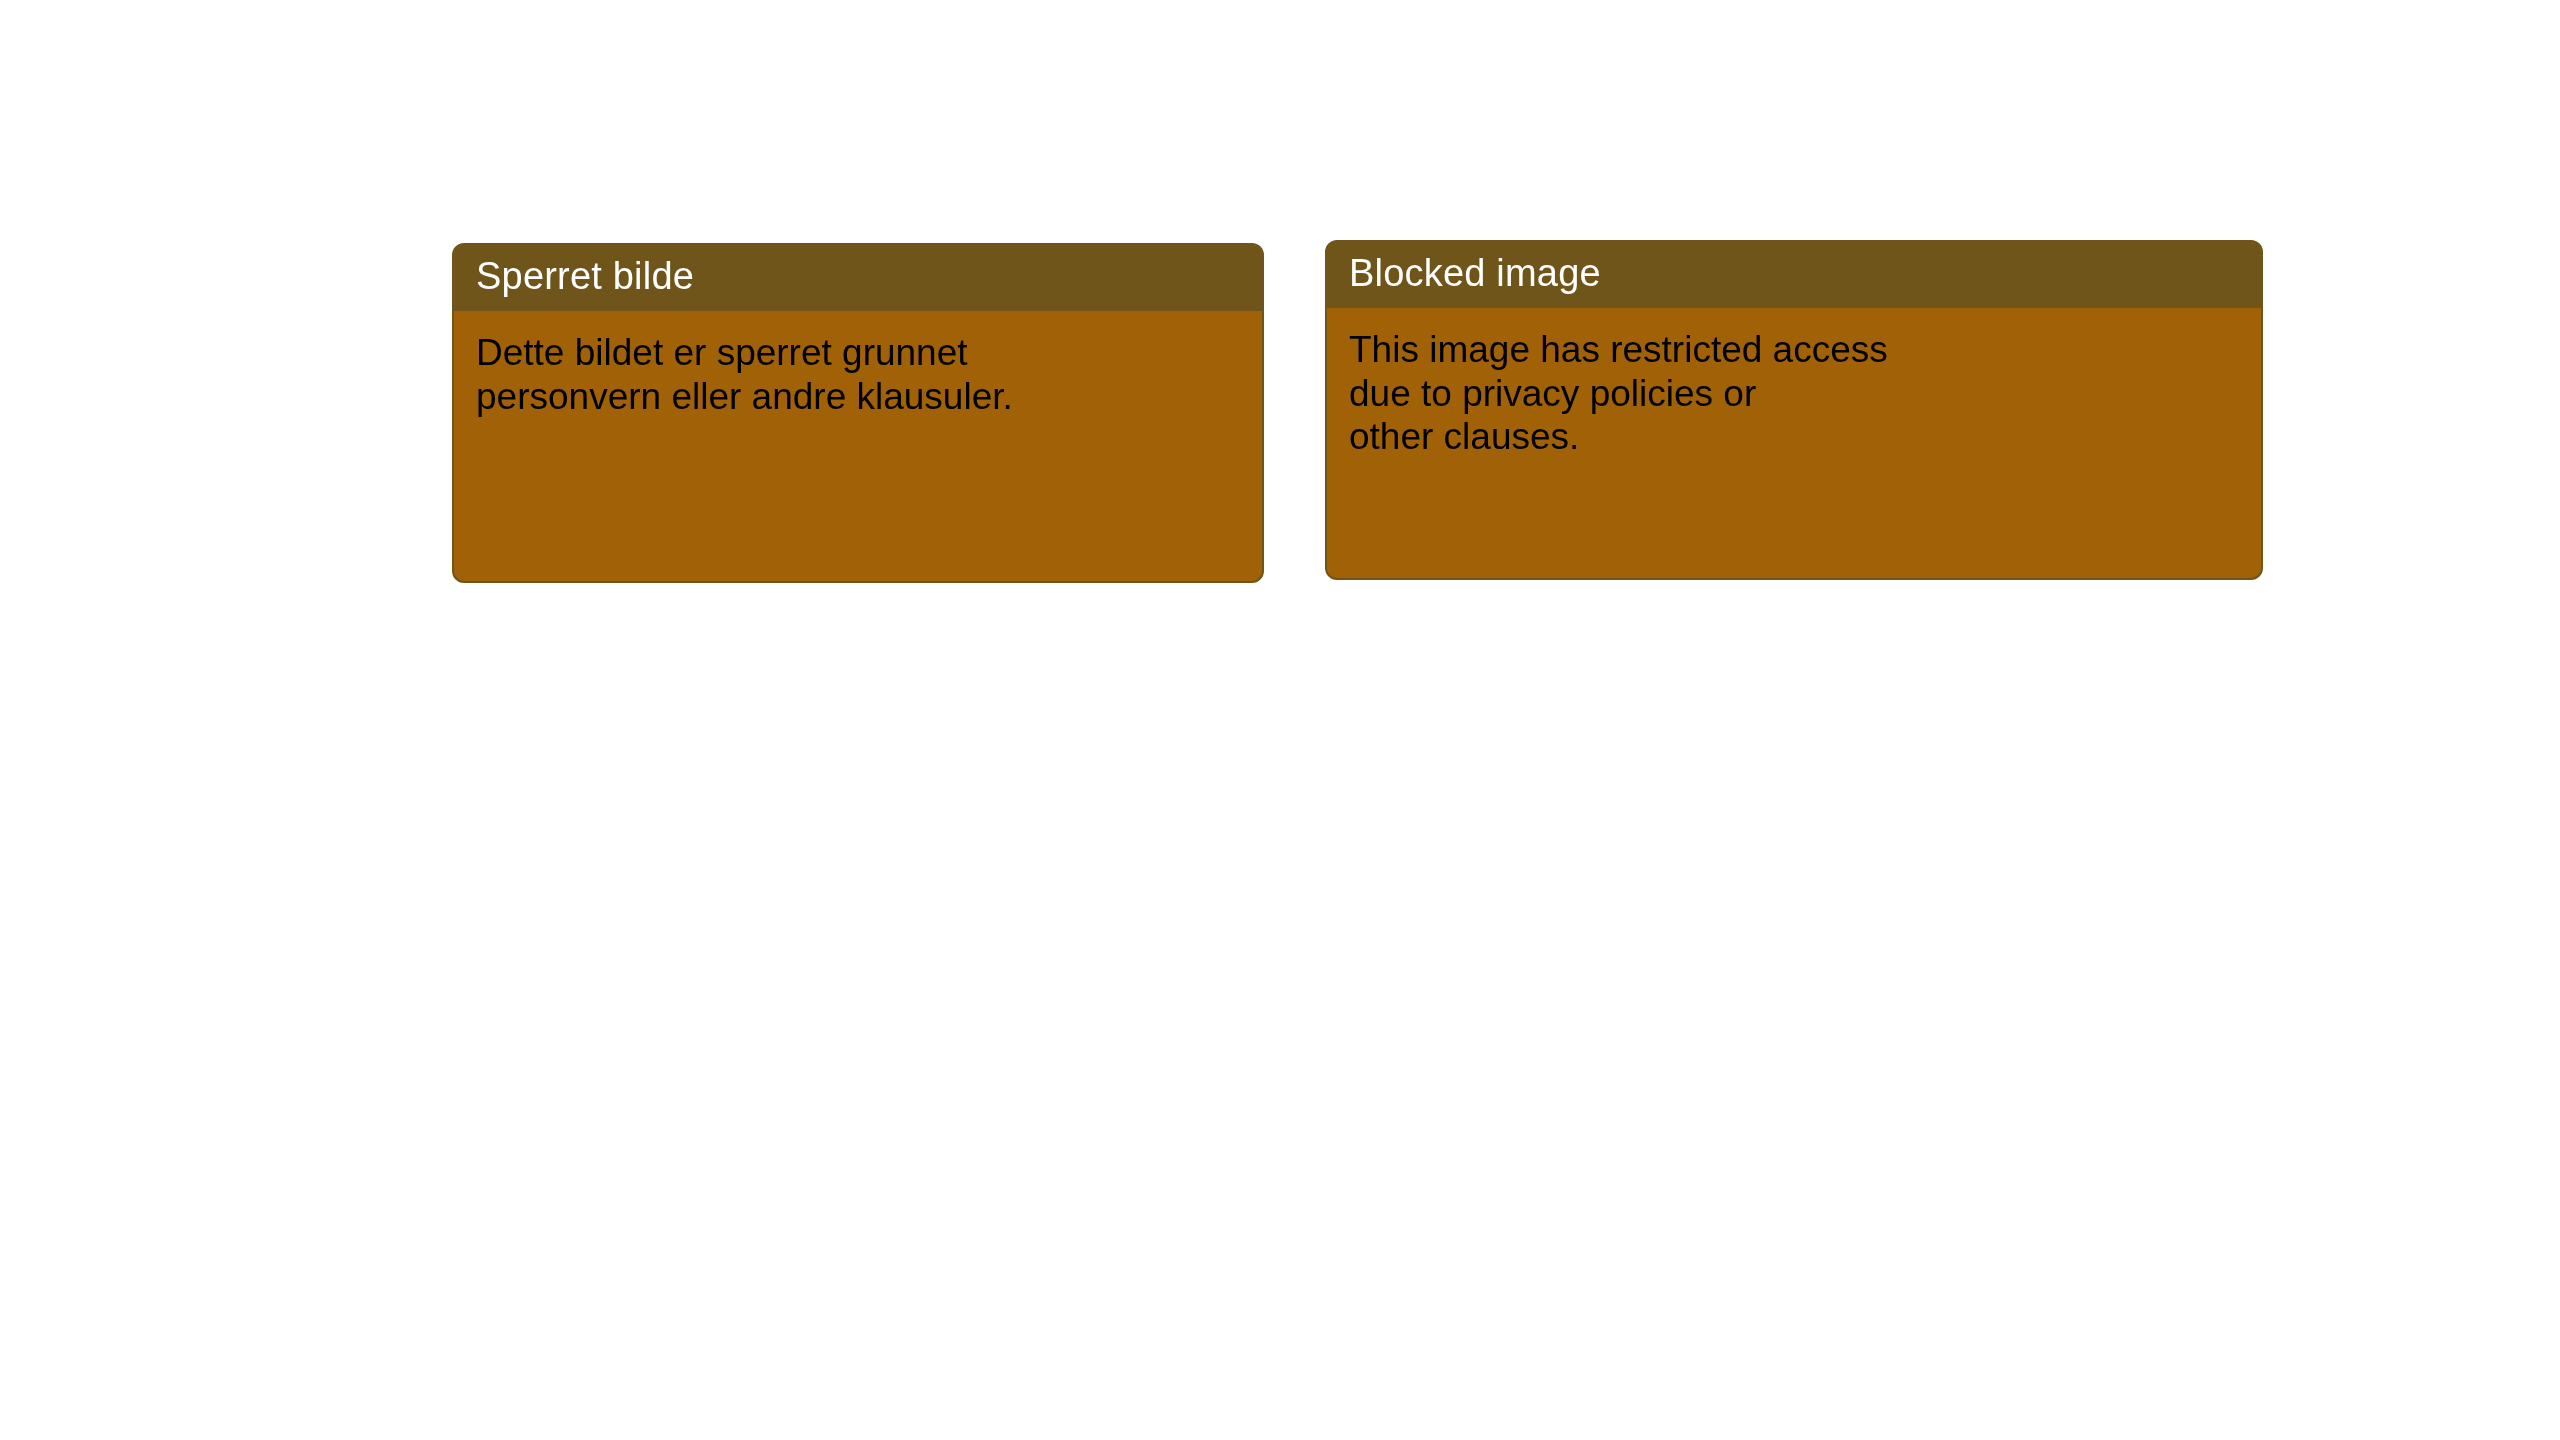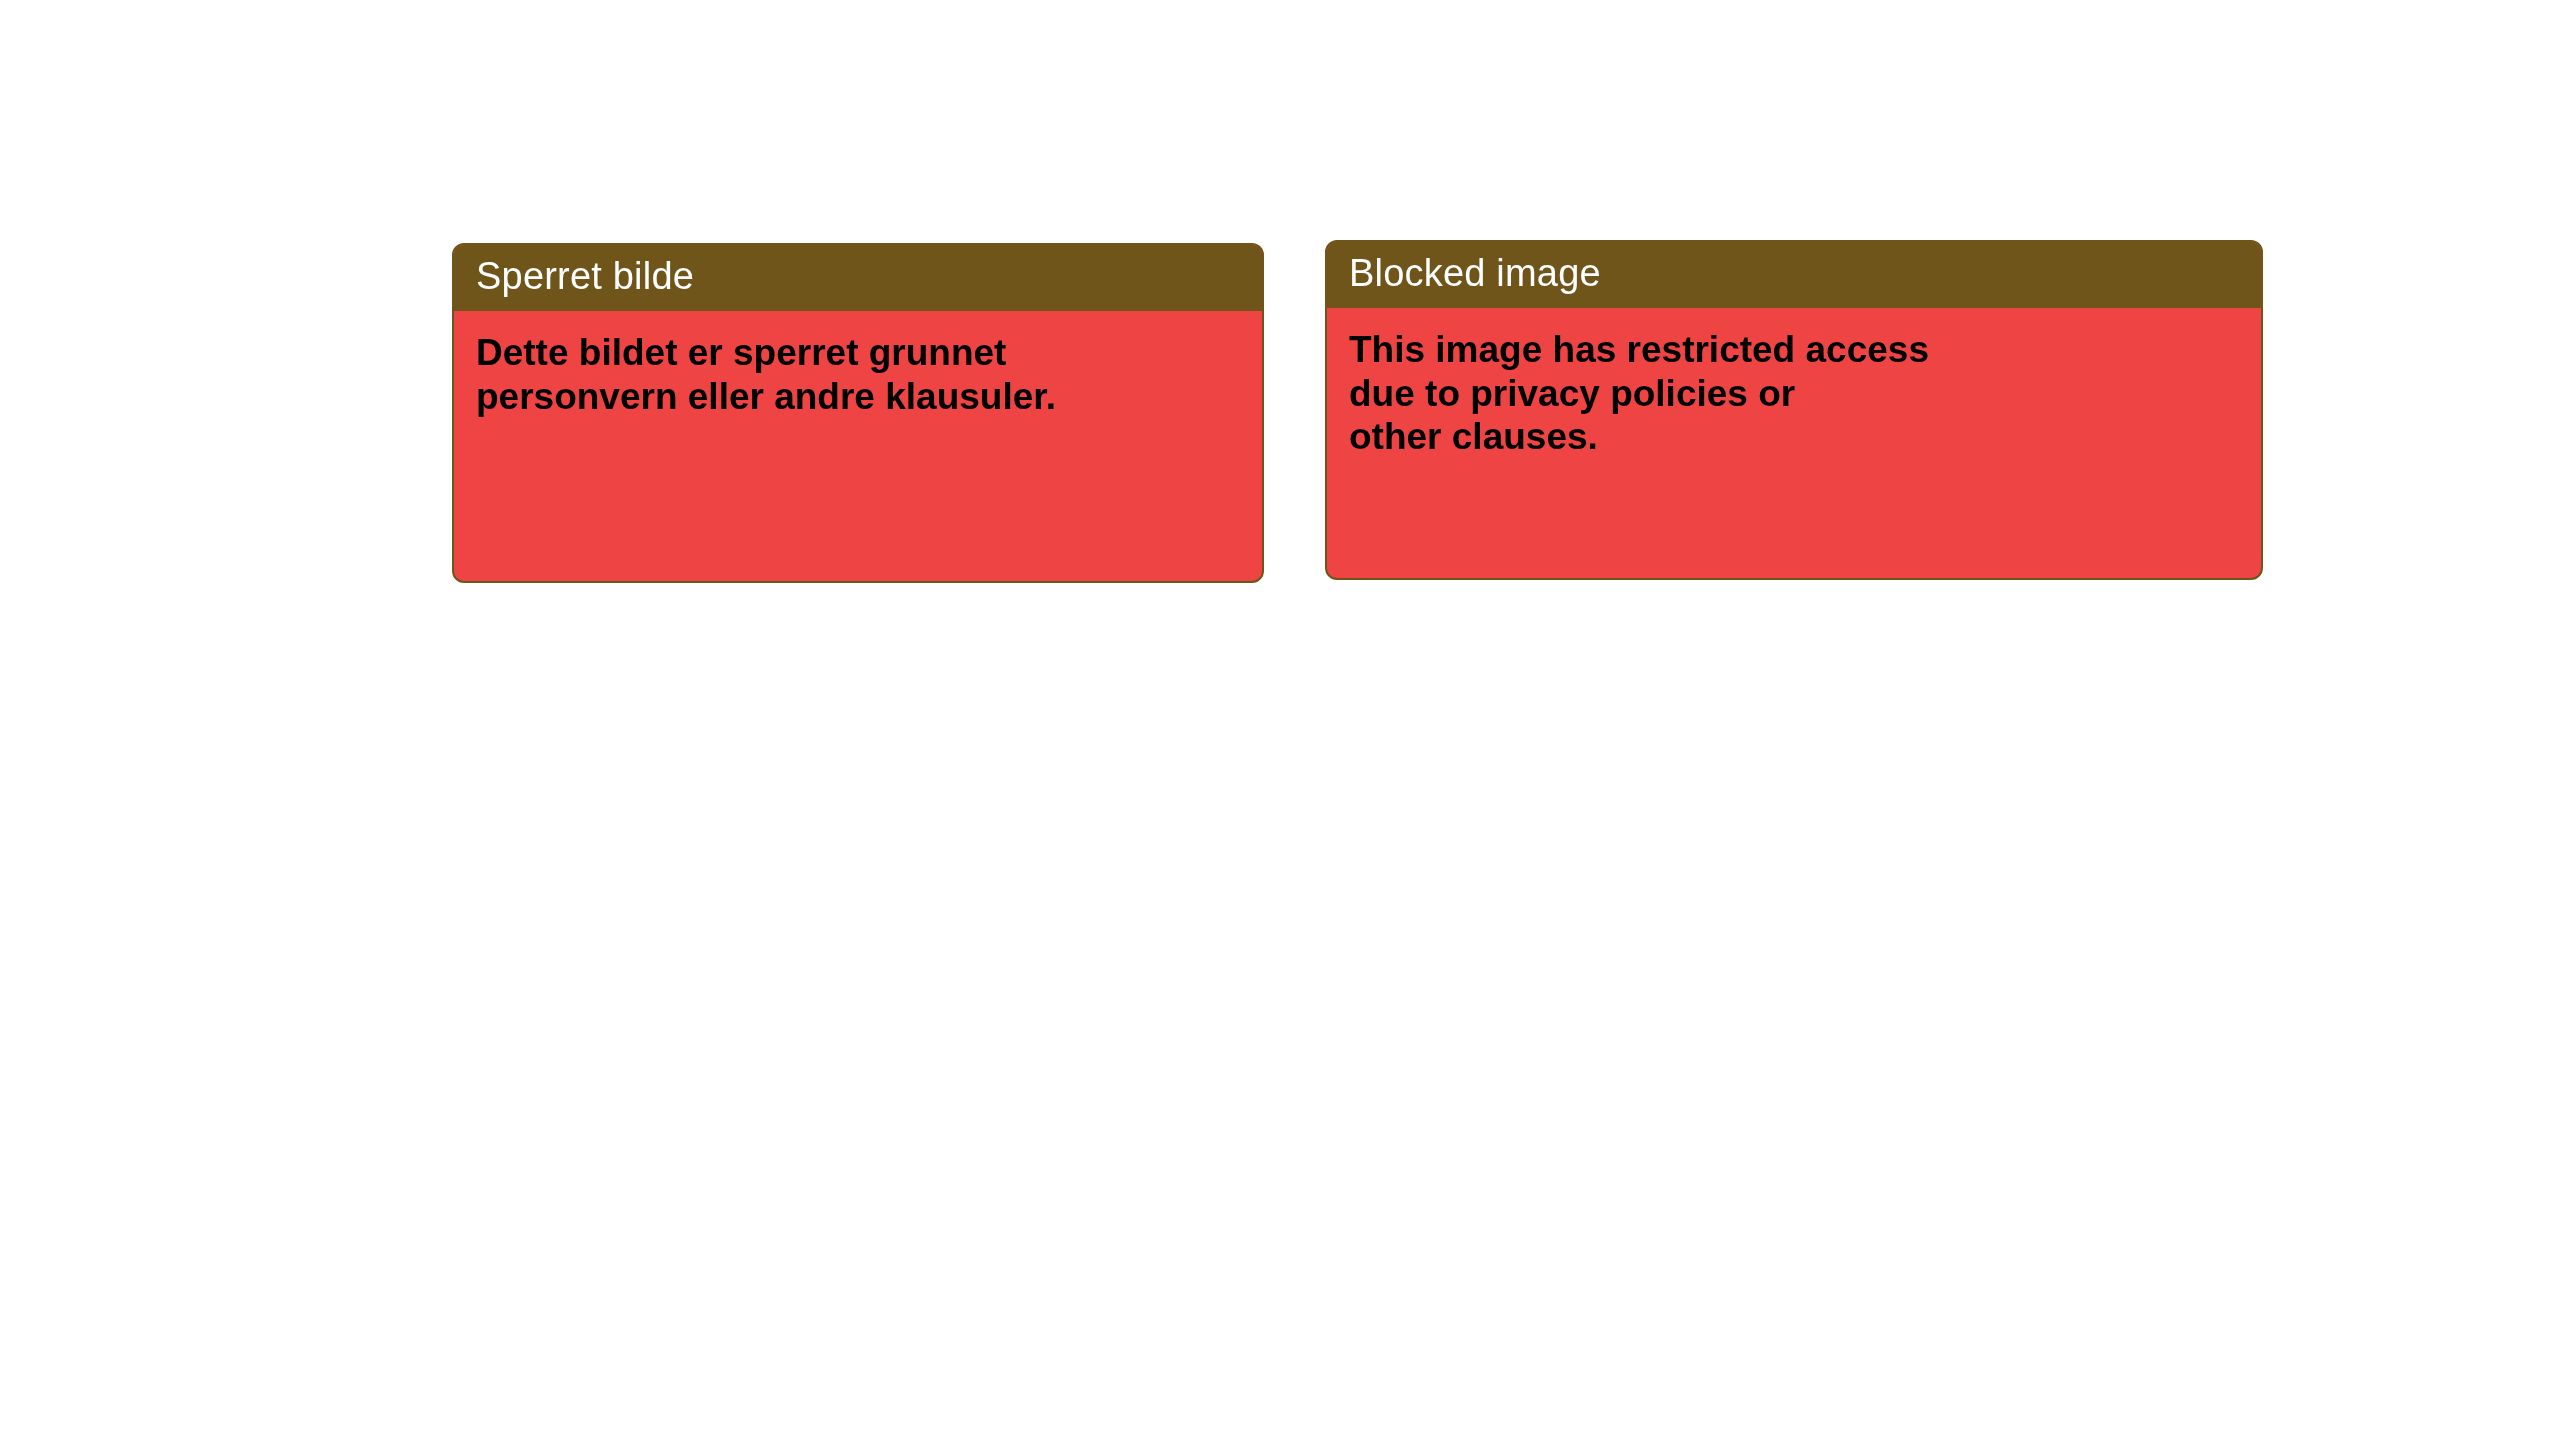--- a/index.html
+++ b/index.html
@@ -14,41 +14,41 @@
     font-family: "Liberation Sans", sans-serif;
     -webkit-font-smoothing: antialiased;
   }
   .stage {
     position: relative;
     width: 2560px;
     height: 1440px;
   }
   .notice-card {
     position: absolute;
-    background: #ef4444;
+    background: #a16207;
     border: 2px solid #6f551a;
     border-radius: 12px;
     box-sizing: border-box;
     overflow: hidden;
   }
   .notice-card .card-header {
     background: #6f551a;
     color: #ffffff;
     font-size: 38px;
     line-height: 1.05;
     padding: 12px 22px 14px 22px;
     letter-spacing: 0.2px;
     font-weight: 400;
   }
   .notice-card .card-body {
     padding: 20px 22px 22px 22px;
     color: #000000;
     font-size: 37px;
     line-height: 1.18;
-    font-weight: 700;
+    font-weight: 400;
     white-space: pre-line;
   }
   
   #card-no {
     left: 452px;
     top: 243px;
     width: 812px;
     height: 340px;
   }
   

